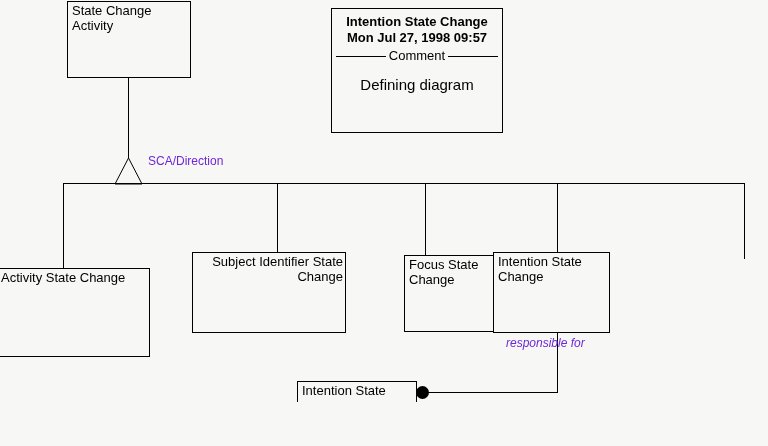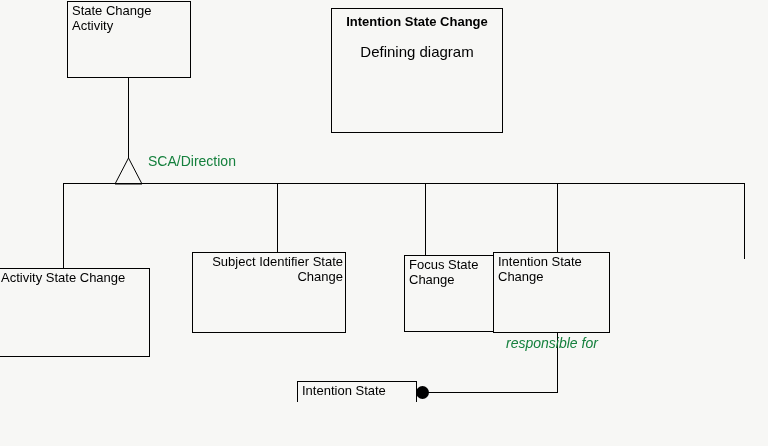--- a/index.html
+++ b/index.html
@@ -74,23 +74,23 @@
     height: 0;
     border-top: 1px solid #000;
   }
   .vline {
     position: absolute;
     width: 0;
     border-left: 1px solid #000;
   }
   .edge-label {
     position: absolute;
-    font-size: 14px;
+    font-size: 12px;
     line-height: 14px;
-    color: #15803d;
+    color: #6d28d9;
     white-space: nowrap;
   }
   .edge-label.italic {
     font-style: italic;
     margin-left: 31px;
   }
   .tri {
     position: absolute;
   }
   .dot {
@@ -104,20 +104,26 @@
 
 <div id="canvas">
 
   <div class="box" style="left:67px; top:1px; width:124px; height:77px;">
     <div class="box-label">State Change
 Activity</div>
   </div>
 
   <div class="title-box" style="left:331px; top:8px; width:172px; height:125px; padding-top:5px;">
     <div class="title-line">Intention State Change</div>
+    <div class="title-line">Mon Jul 27, 1998  09:57</div>
+    <div class="comment-sep">
+      <div class="rule"></div>
+      <div class="cap">Comment</div>
+      <div class="rule"></div>
+    </div>
     <div class="comment-body">Defining diagram</div>
   </div>
 
   <div class="vline" style="left:128px; top:78px; height:80px;"></div>
 
   <svg class="tri" style="left:113px; top:156px;" width="32" height="30" viewBox="0 0 32 30">
     <polygon points="15.5,2 2,28 29,28" fill="#f7f7f5" stroke="#000" stroke-width="1"></polygon>
   </svg>
 
   <div class="edge-label" style="left:148px; top:154px;">SCA/Direction</div>

